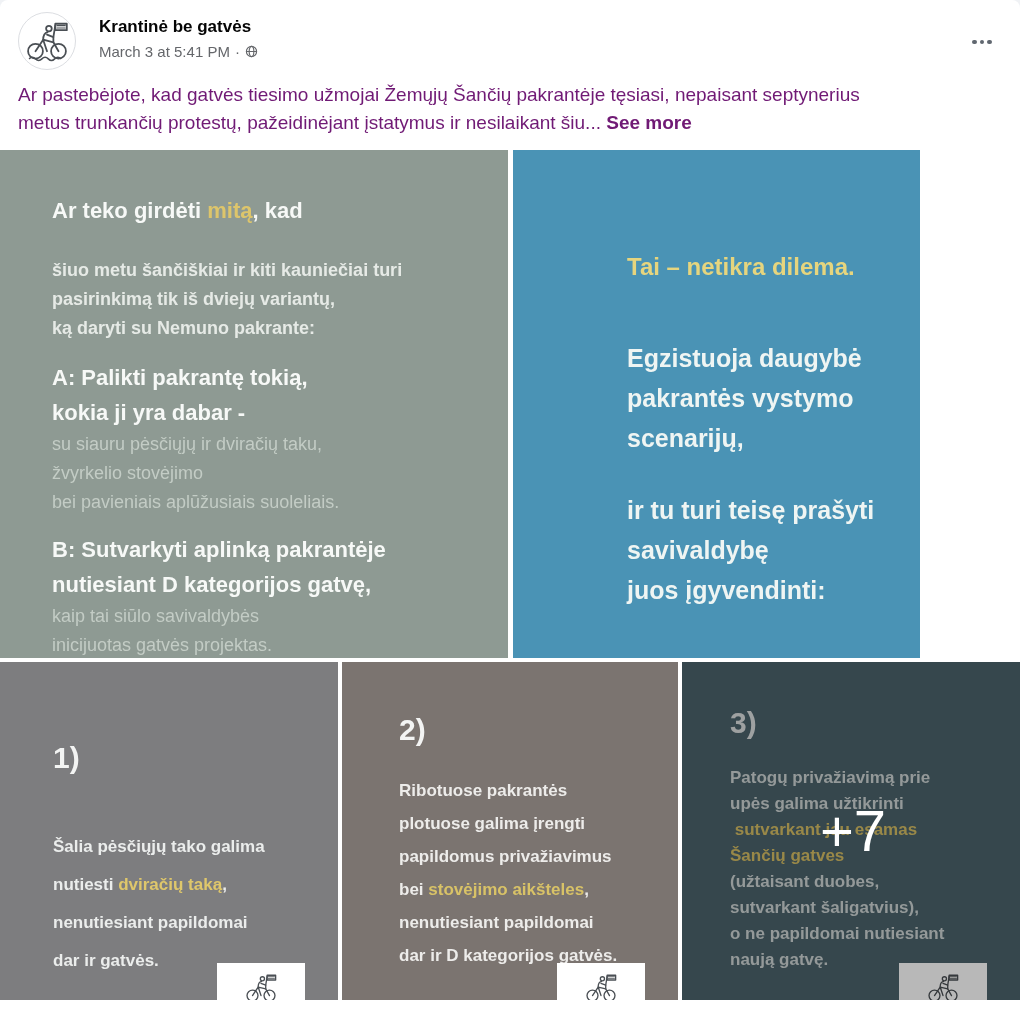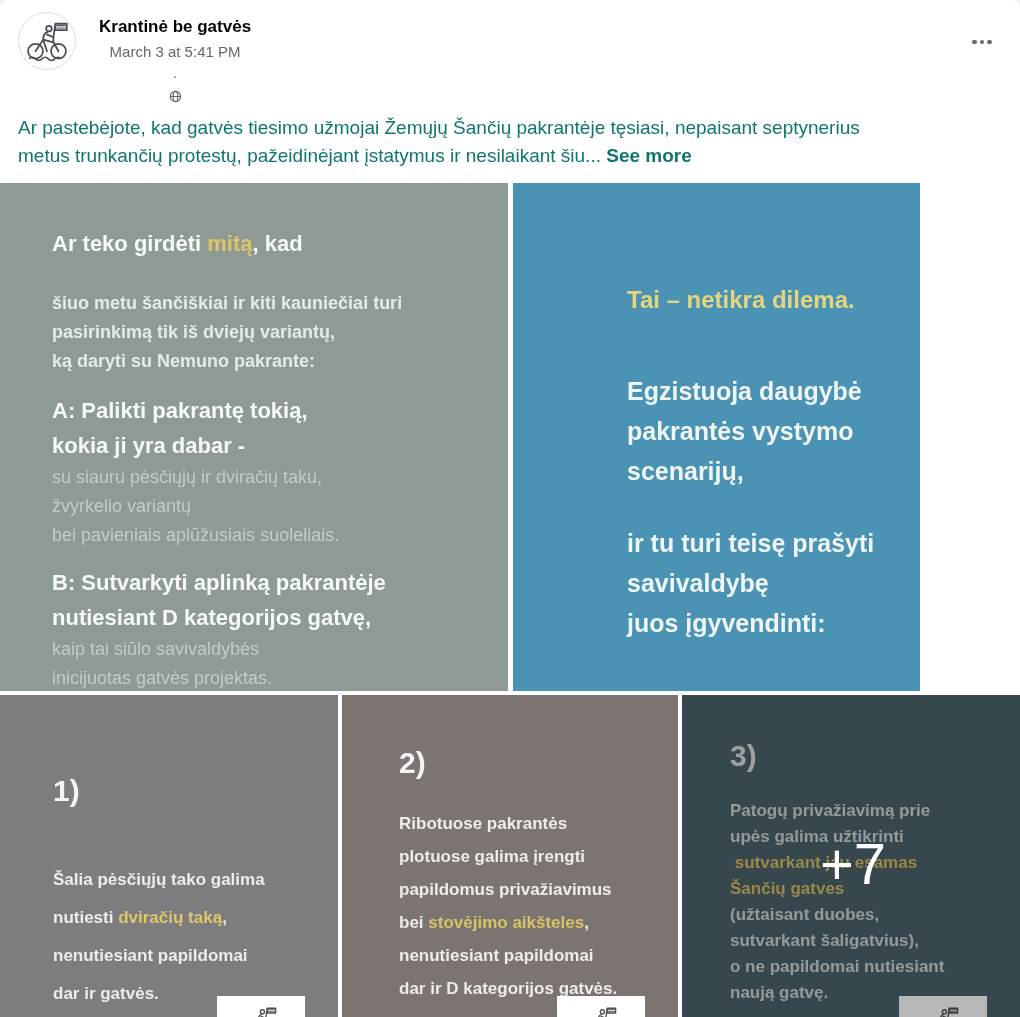--- a/index.html
+++ b/index.html
@@ -11,30 +11,30 @@
   }
   
   .header { display:flex; gap:23px; padding:12px 16px 2px 18px; position:relative; }
   .avatar {
     width:58px; height:58px; border-radius:50%; background:#fff;
     border:1px solid #dcdee2; display:flex; align-items:center; justify-content:center;
     flex:0 0 auto; cursor:pointer;
   }
   .hmeta { padding-top:4px; }
   .hname { font-size:17px; font-weight:700; color:#050505; line-height:22px; cursor:pointer; }
-  .hsub { display:flex; align-items:center; gap:5px; margin-top:4px; font-size:15px; color:#65676b; line-height:19px;flex-direction:column; }
+  .hsub { display:flex; align-items:center; gap:5px; margin-top:4px; font-size:15px; color:#65676b; line-height:19px; }
   .hsub .ts { cursor:pointer; }
   .dotsep { color:#65676b; }
   .menu-btn {
     position:absolute; right:20px; top:30px; width:36px; height:24px;
     display:flex; align-items:center; justify-content:center; gap:3px; cursor:pointer; border-radius:12px;
   }
   .menu-btn i { width:4.5px; height:4.5px; border-radius:50%; background:#606770; display:block; }
   
-  .post { padding:9px 16px 13px 18px; font-size:19px; line-height:28px; color:#0f766e; }
+  .post { padding:9px 16px 13px 18px; font-size:19px; line-height:28px; color:#701a75; }
   .post .ln { white-space:pre-wrap; }
   .see-more { font-weight:600; cursor:pointer; }
   
   .grid { width:1020px; background:#fff; }
   .row { display:flex; }
   .row-top { gap:5px; height:508px; margin-bottom:4px; }
   .row-bot { gap:4px; height:338px; }
   .tile { position:relative; overflow:hidden; cursor:pointer; }
   .tile .ln { white-space:pre-wrap; }
   .tA { width:508px; background:#8e9a93; padding:48px 26px 0 52px; }
@@ -140,21 +140,21 @@
           <div class="ln">šiuo metu šančiškiai ir kiti kauniečiai turi</div>
           <div class="ln">pasirinkimą tik iš dviejų variantų,</div>
           <div class="ln">ką daryti su Nemuno pakrante:</div>
         </div>
         <div class="tA-opt">
           <div class="ln">A: Palikti pakrantę tokią,</div>
           <div class="ln">kokia ji yra dabar -</div>
         </div>
         <div class="tA-note">
           <div class="ln">su siauru pėsčiųjų ir dviračių taku,</div>
-          <div class="ln">žvyrkelio variantų</div>
+          <div class="ln">žvyrkelio stovėjimo</div>
           <div class="ln">bei pavieniais aplūžusiais suoleliais.</div>
         </div>
         <div class="tA-opt">
           <div class="ln">B: Sutvarkyti aplinką pakrantėje</div>
           <div class="ln">nutiesiant D kategorijos gatvę,</div>
         </div>
         <div class="tA-note">
           <div class="ln">kaip tai siūlo savivaldybės</div>
           <div class="ln">inicijuotas gatvės projektas.</div>
         </div>

